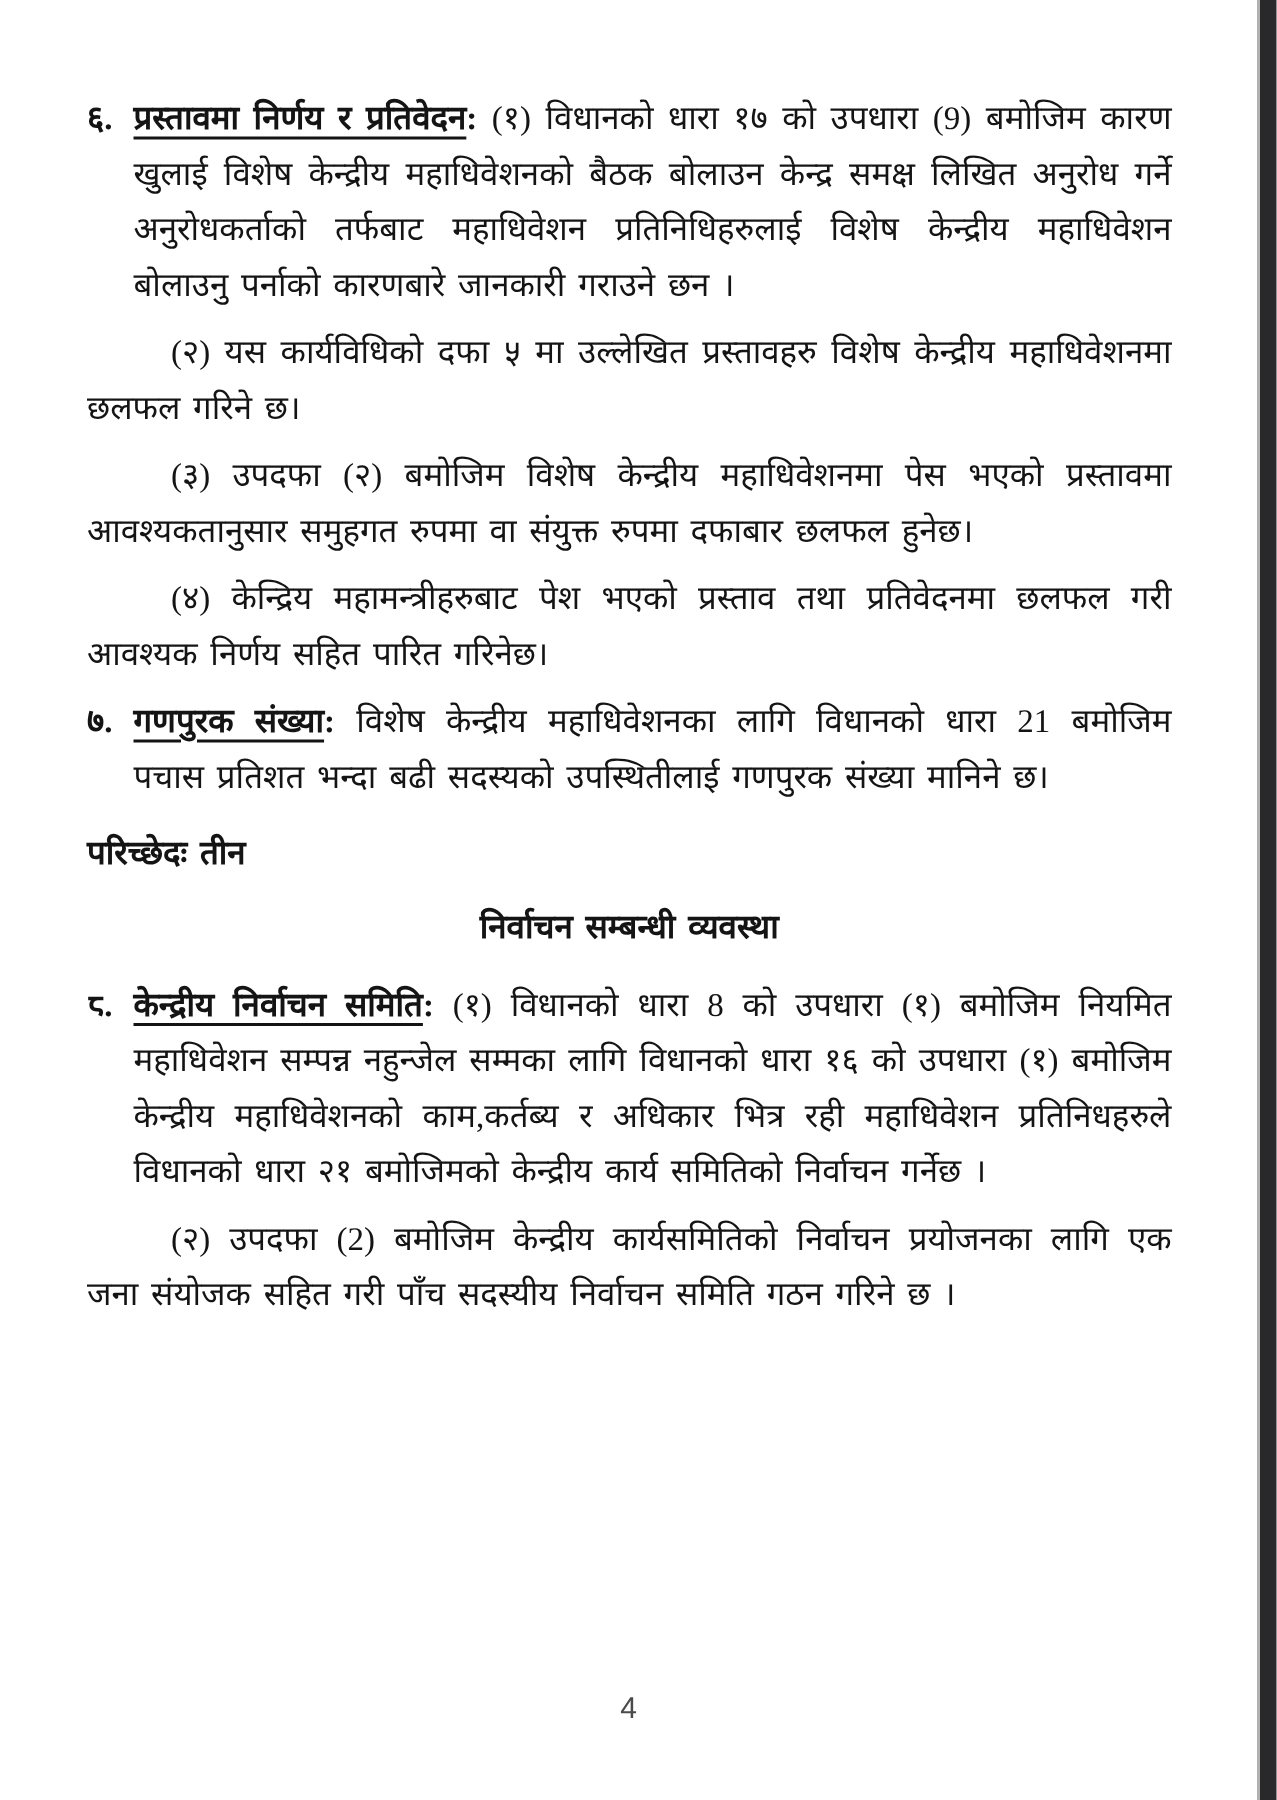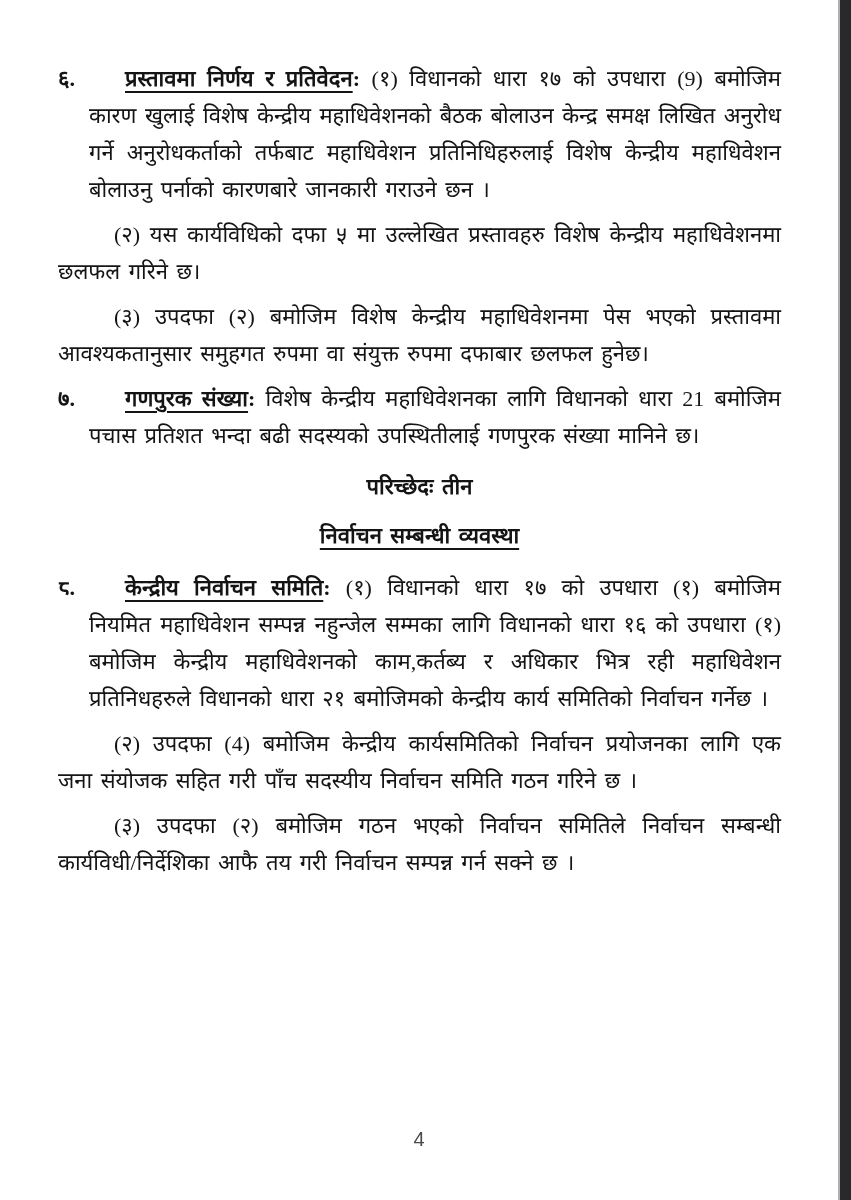--- a/index.html
+++ b/index.html
@@ -33,33 +33,31 @@
     position: absolute;
     left: 0;
     top: 0;
     font-weight: bold;
   }
   .sec-title {
     font-weight: bold;
     text-decoration: underline;
     text-decoration-thickness: 2px;
     text-underline-offset: 5px;
-    margin-left: 36px;
   }
   .sec-colon { font-weight: bold; }
   .clause { text-indent: 56px; }
   .chapter-label {
-    text-align: center;
+    text-align: left;
     font-weight: bold;
     margin: 14px 0 12px 0 !important;
   }
   .chapter-title {
     text-align: center;
     font-weight: bold;
-    text-decoration: underline;
     text-decoration-thickness: 2px;
     text-underline-offset: 5px;
     margin: 0 0 15px 0 !important;
   }
   .page-footer {
     position: absolute;
     top: 1128px;
     left: 0;
     right: 13px;
     text-align: center;
@@ -84,36 +82,36 @@
   <div class="content">
 
     <p class="section">
       <span class="sec-num">६.</span>
       <span class="sec-title">प्रस्तावमा निर्णय र प्रतिवेदन</span><span class="sec-colon">:</span>
       <span>(१) विधानको धारा १७ को उपधारा (9) बमोजिम कारण खुलाई विशेष केन्द्रीय महाधिवेशनको बैठक बोलाउन केन्द्र समक्ष लिखित अनुरोध गर्ने अनुरोधकर्ताको तर्फबाट महाधिवेशन प्रतिनिधिहरुलाई विशेष केन्द्रीय महाधिवेशन बोलाउनु पर्नाको कारणबारे जानकारी गराउने छन ।</span>
     </p>
 
     <p class="clause">(२) यस कार्यविधिको दफा ५ मा उल्लेखित प्रस्तावहरु विशेष केन्द्रीय महाधिवेशनमा छलफल गरिने छ।</p>
     <p class="clause">(३) उपदफा (२) बमोजिम विशेष केन्द्रीय महाधिवेशनमा पेस भएको प्रस्तावमा आवश्यकतानुसार समुहगत रुपमा वा संयुक्त रुपमा दफाबार छलफल हुनेछ।</p>
+    <p class="clause">(४) केन्द्रिय महामन्त्रीहरुबाट पेश भएको प्रस्ताव तथा प्रतिवेदनमा छलफल गरी आवश्यक निर्णय सहित पारित गरिनेछ।</p>
 
     <p class="section">
       <span class="sec-num">७.</span>
       <span class="sec-title">गणपुरक संख्या</span><span class="sec-colon">:</span>
       <span>विशेष केन्द्रीय महाधिवेशनका लागि विधानको धारा 21 बमोजिम पचास प्रतिशत भन्दा बढी सदस्यको उपस्थितीलाई गणपुरक संख्या मानिने छ।</span>
     </p>
 
     <p class="chapter-label">परिच्छेदः तीन</p>
     <p class="chapter-title">निर्वाचन सम्बन्धी व्यवस्था</p>
 
     <p class="section">
       <span class="sec-num">८.</span>
       <span class="sec-title">केन्द्रीय निर्वाचन समिति</span><span class="sec-colon">:</span>
-      <span>(१) विधानको धारा १७ को उपधारा (१) बमोजिम नियमित महाधिवेशन सम्पन्न नहुन्जेल सम्मका लागि विधानको धारा १६ को उपधारा (१) बमोजिम केन्द्रीय महाधिवेशनको काम,कर्तब्य र अधिकार भित्र रही महाधिवेशन प्रतिनिधहरुले विधानको धारा २१ बमोजिमको केन्द्रीय कार्य समितिको निर्वाचन गर्नेछ ।</span>
+      <span>(१) विधानको धारा 8 को उपधारा (१) बमोजिम नियमित महाधिवेशन सम्पन्न नहुन्जेल सम्मका लागि विधानको धारा १६ को उपधारा (१) बमोजिम केन्द्रीय महाधिवेशनको काम,कर्तब्य र अधिकार भित्र रही महाधिवेशन प्रतिनिधहरुले विधानको धारा २१ बमोजिमको केन्द्रीय कार्य समितिको निर्वाचन गर्नेछ ।</span>
     </p>
 
-    <p class="clause">(२) उपदफा (4) बमोजिम केन्द्रीय कार्यसमितिको निर्वाचन प्रयोजनका लागि एक जना संयोजक सहित गरी पाँच सदस्यीय निर्वाचन समिति गठन गरिने छ ।</p>
-    <p class="clause">(३) उपदफा (२) बमोजिम गठन भएको निर्वाचन समितिले निर्वाचन सम्बन्धी कार्यविधी/निर्देशिका आफै तय गरी निर्वाचन सम्पन्न गर्न सक्ने छ ।</p>
+    <p class="clause">(२) उपदफा (2) बमोजिम केन्द्रीय कार्यसमितिको निर्वाचन प्रयोजनका लागि एक जना संयोजक सहित गरी पाँच सदस्यीय निर्वाचन समिति गठन गरिने छ ।</p>
 
   </div>
 
   <div class="page-footer">4</div>
   <div class="edge-bar"></div>
 </div>
 
 </body></html>

